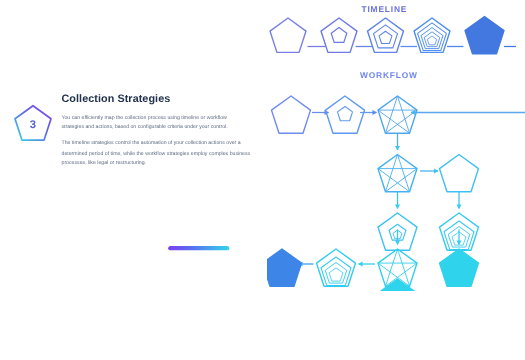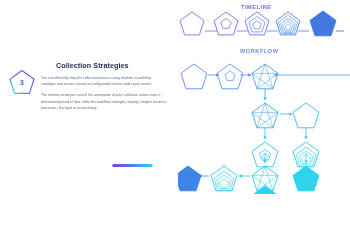--- a/index.html
+++ b/index.html
@@ -20,21 +20,21 @@
   .badge .num{
     position:absolute;left:0;top:0;width:28px;height:29px;
     display:flex;align-items:center;justify-content:center;
     font-size:7.5px;font-weight:700;color:#5b63d3;
     letter-spacing:.2px;
   }
 
   .body-block{position:absolute;left:41px;top:62px;width:126px;}
   .heading{
     font-size:7.2px;font-weight:700;color:#21304b;
-    letter-spacing:.05px;margin:0 0 5px 15px;line-height:1.1;
+    letter-spacing:.05px;margin:0 0 5px 0;line-height:1.1;
   }
   .para{
     font-size:3.45px;line-height:1.82;color:#5d6a80;
     margin:0 0 5px 0;letter-spacing:.01px;
     font-weight:400;
   }
   .para:last-child{margin-bottom:0;}
 
   .progress-track{
     position:absolute;left:112px;top:164px;width:41px;height:2.6px;

